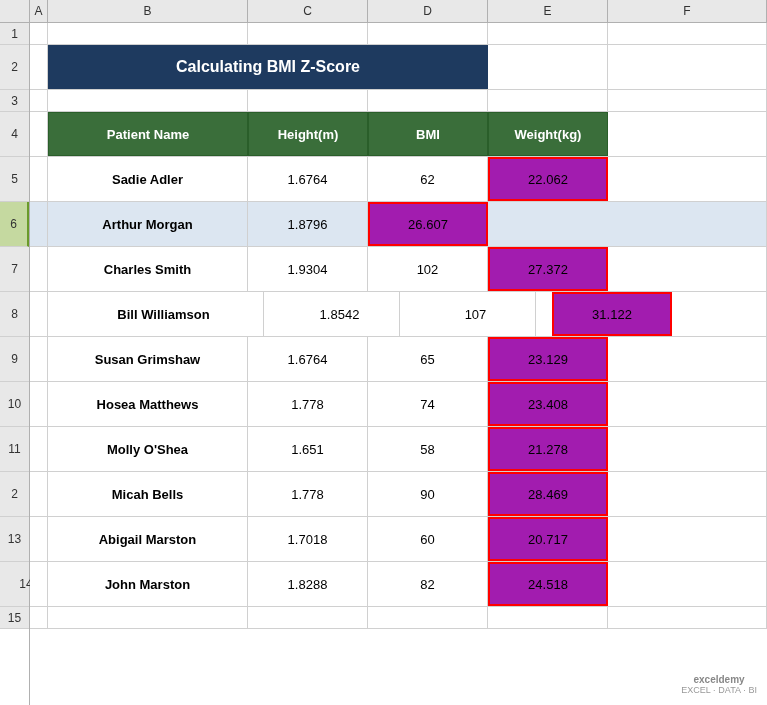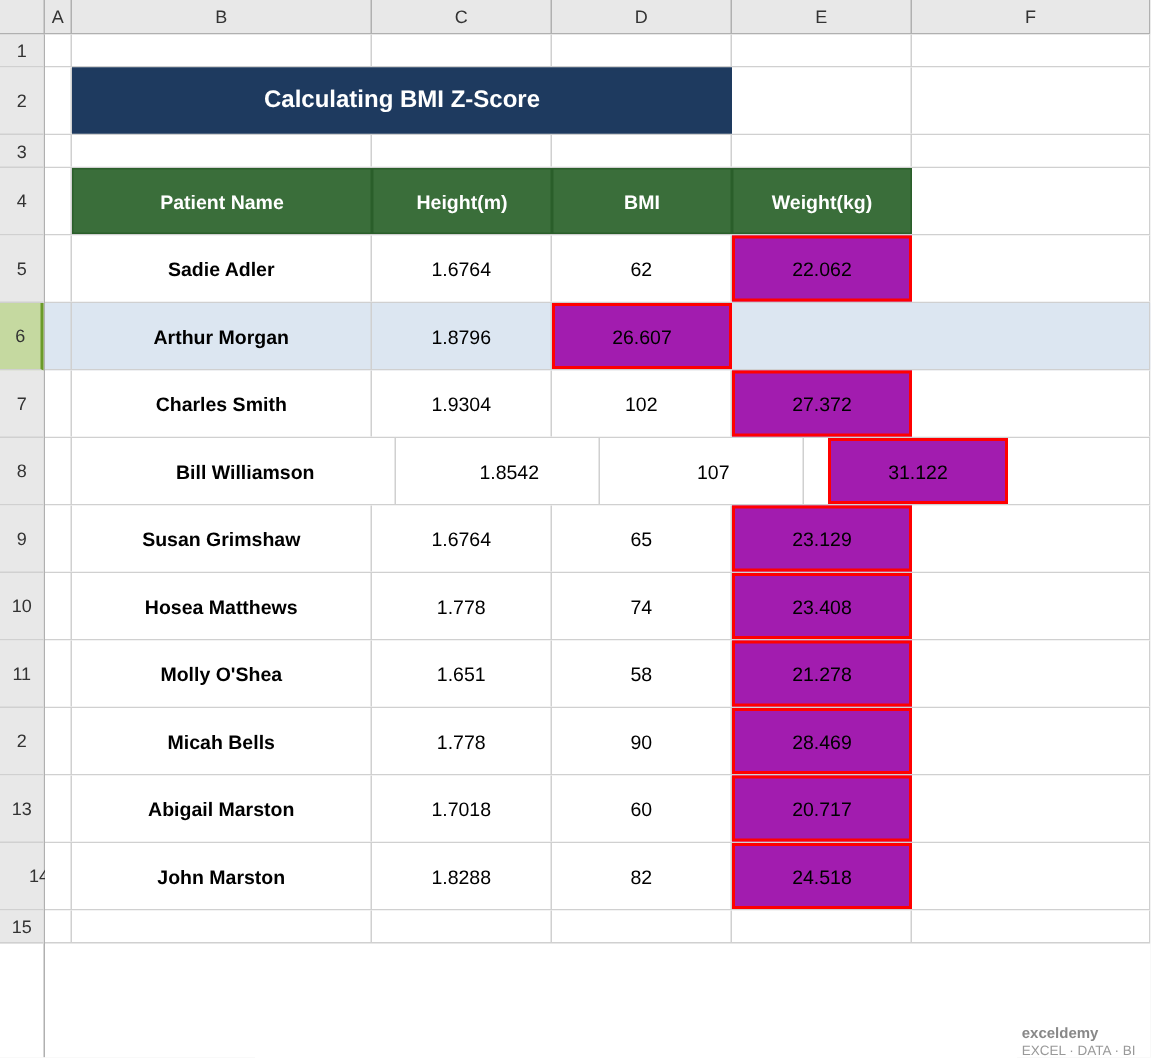--- a/index.html
+++ b/index.html
@@ -176,25 +176,25 @@
 
     .bmi-cell {
       background: #a21caf;
       border: 2px solid #ff0000;
       font-weight: normal;
       font-size: 13px;
     }
 
     .watermark {
       position: absolute;
-      bottom: 0;
+      bottom: 10px;
       right: 10px;
       font-size: 9px;
       color: #999;
-      text-align: left;
+      text-align: center;
     }
 
     .watermark-title {
       font-weight: bold;
       font-size: 10px;
       color: #888;
     }
 
     
     .row-highlight-bg {

